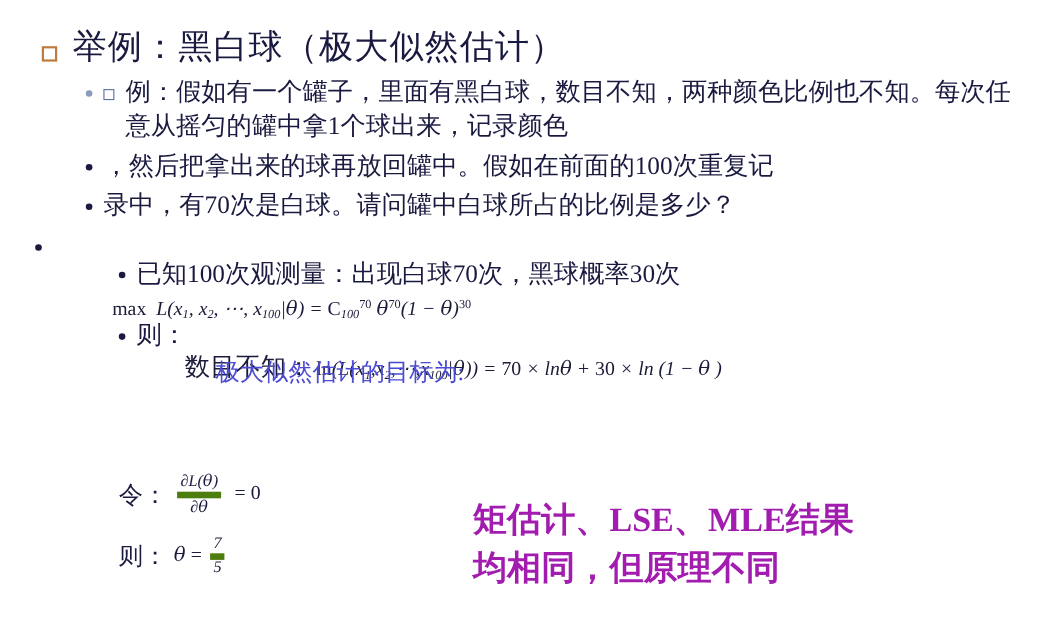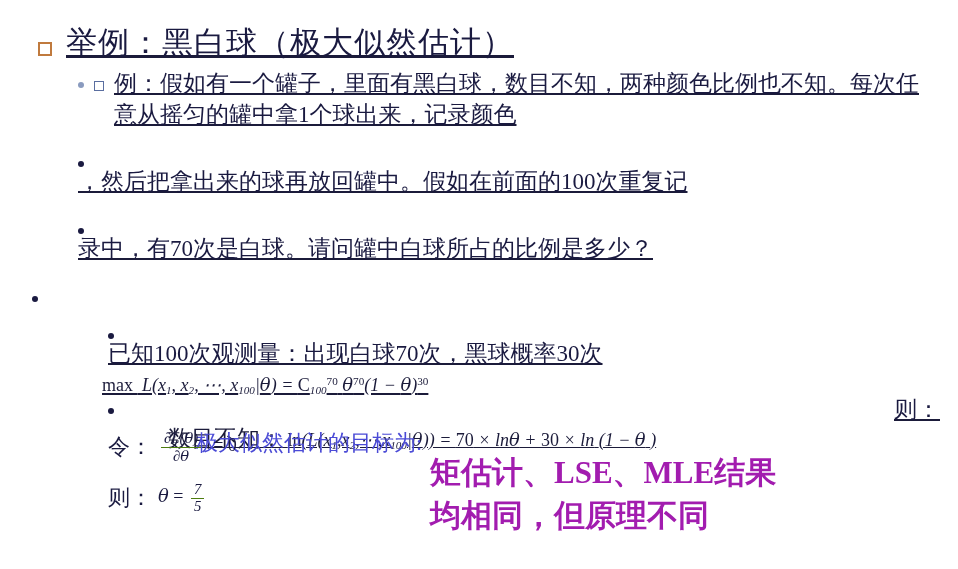--- a/index.html
+++ b/index.html
@@ -15,21 +15,20 @@
     overflow: hidden;
     position: relative;
   }
   .slide {
     position: absolute;
     left: 0; top: 0;
     width: 958px;
     height: 569px;
     box-sizing: border-box;
     padding: 14px 18px;
-    text-decoration: underline;
   }
   
   .title-row {
     display: flex;
     align-items: flex-start;
     margin: 10px 0 2px 20px;
   }
   .bullet-sq {
     width: 10px;
     height: 10px;
@@ -42,21 +41,20 @@
     font-size: 31px;
     line-height: 1.2;
     color: #1a1a40;
     letter-spacing: 1px;
   }
   
   .line {
     display: flex;
     align-items: flex-start;
     color: #1a1a40;
-    justify-content: space-between;
   }
   .dot {
     flex: 0 0 auto;
     width: 6px;
     height: 6px;
     border-radius: 50%;
     background: #8a9bbf;
     margin-top: 13px;
     margin-right: 10px;
   }
@@ -73,21 +71,21 @@
   }
   .txt {
     font-size: 23px;
     line-height: 1.32;
   }
   .lvl2 { margin-left: 60px; }
   .lvl1 { margin-left: 14px; }
   .lvl3 { margin-left: 90px; }
 
   .p1 { margin-top: 8px; }
-  .p2 { margin-top: 18px; flex-direction: column; }
+  .p2 { margin-top: 6px; }
 
   .hang {
     margin-left: 84px;
     font-size: 23px;
     line-height: 1.32;
   }
 
   
   .math {
     font-family: "Liberation Serif", serif;
@@ -122,21 +120,21 @@
   }
   
   .frac {
     display: inline-block;
     vertical-align: middle;
     text-align: center;
     font-size: 0.82em;
     line-height: 1.05;
     margin: 0 3px;
   }
-  .frac .num { display: block; border-bottom: 1px solid #4d7c0f; padding: 0 3px; }
+  .frac .num { display: block; border-bottom: 6px solid #4d7c0f; padding: 0 3px; }
   .frac .den { display: block; padding: 0 3px; }
 
   .bottom {
     position: absolute;
     left: 0;
     top: 430px;
     width: 958px;
   }
   .deriv {
     position: absolute;

